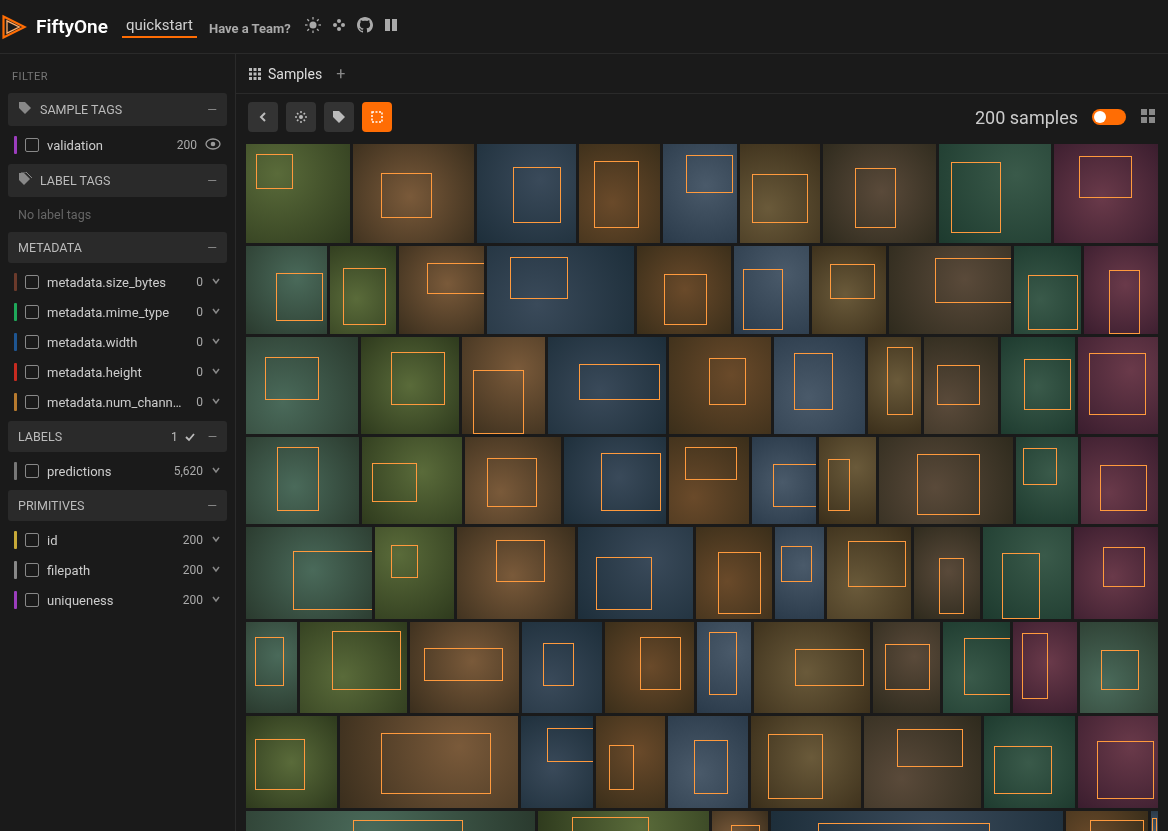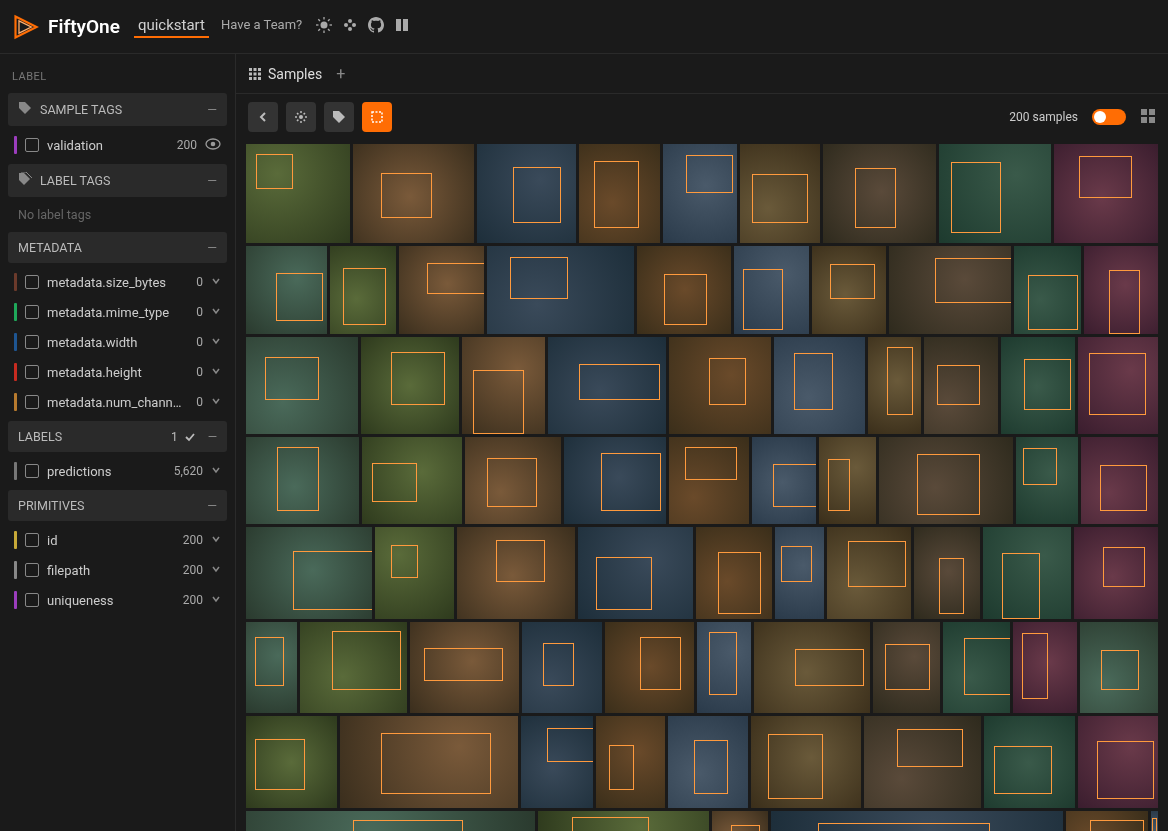--- a/index.html
+++ b/index.html
@@ -10,21 +10,21 @@
   font-size: 13px;
   overflow: hidden;
 }
 .app { display: flex; flex-direction: column; height: 100vh; width: 1168px; }
 .header {
   display: flex;
   align-items: center;
   height: 54px;
   background: #1a1a1a;
   border-bottom: 1px solid #2a2a2a;
-  padding: 0 12px;
+  padding: 0 0;
   gap: 12px;
 }
 .logo-block { display: flex; align-items: center; gap: 8px; }
 .logo { width: 28px; height: 28px; }
 .brand { font-size: 19px; font-weight: 600; color: #fff; }
 .dataset-tab {
   color: #d0d0d0;
   font-size: 15px;
   padding: 0 4px 2px 4px;
   border-bottom: 2px solid #ff6d04;
@@ -42,21 +42,21 @@
 }
 .add-stage-pill {
   background: #333;
   color: #999;
   font-size: 12px;
   padding: 4px 10px;
   border-radius: 3px;
 }
 .stage-right { margin-left: auto; display: flex; align-items: center; gap: 10px; }
 .icon-btn { color: #888; cursor: pointer; display: flex; align-items: center; }
-.header-right { display: flex; align-items: flex-start; gap: 14px; }
+.header-right { display: flex; align-items: flex-end; gap: 14px; font-weight: bold; }
 .team-link { color: #aaa; font-size: 13px; }
 .top-icons { display: flex; gap: 10px; color: #aaa; }
 .body { display: flex; flex: 1; overflow: hidden; }
 .sidebar {
   width: 236px;
   background: #1a1a1a;
   padding: 10px 8px;
   overflow-y: auto;
   border-right: 1px solid #2a2a2a;
 }
@@ -133,21 +133,21 @@
 }
 .tool-btn {
   width: 30px; height: 30px;
   background: #333;
   border-radius: 4px;
   display: flex; align-items: center; justify-content: center;
   color: #bbb;
 }
 .tool-btn.active { background: #ff6d04; color: #fff; }
 .toolbar-right { margin-left: auto; display: flex; align-items: center; gap: 14px; }
-.sample-count { color: #ccc; font-size: 12px; text-align: right; }
+.sample-count { color: #ccc; font-size: 18px; text-align: right; }
 .toggle {
   width: 34px; height: 16px; background: #ff6d04; border-radius: 10px; position: relative;
 }
 .toggle::after {
   content: ""; position: absolute; left: 2px; top: 2px;
   width: 12px; height: 12px; background: #fff; border-radius: 50%;
 }
 .grid-icon { color: #888; }
 .grid {
   flex: 1;
@@ -220,21 +220,21 @@
             </svg>
         </span>
       </div>
     </div>
   </div>
 
   <div class="body">
     <div class="sidebar">
 
       <div class="section-header">
-        <span>LABEL</span>
+        <span>FILTER</span>
       </div>
 
       <div class="group-header">
         <span class="icon">
           <svg width="14" height="14" viewBox="0 0 14 14">
               <path d="M1 1 L7 1 L13 7 L7 13 L1 7 Z" fill="#888"></path>
             </svg>
         </span>
         <span>SAMPLE TAGS</span>
         <span class="dash">—</span>

